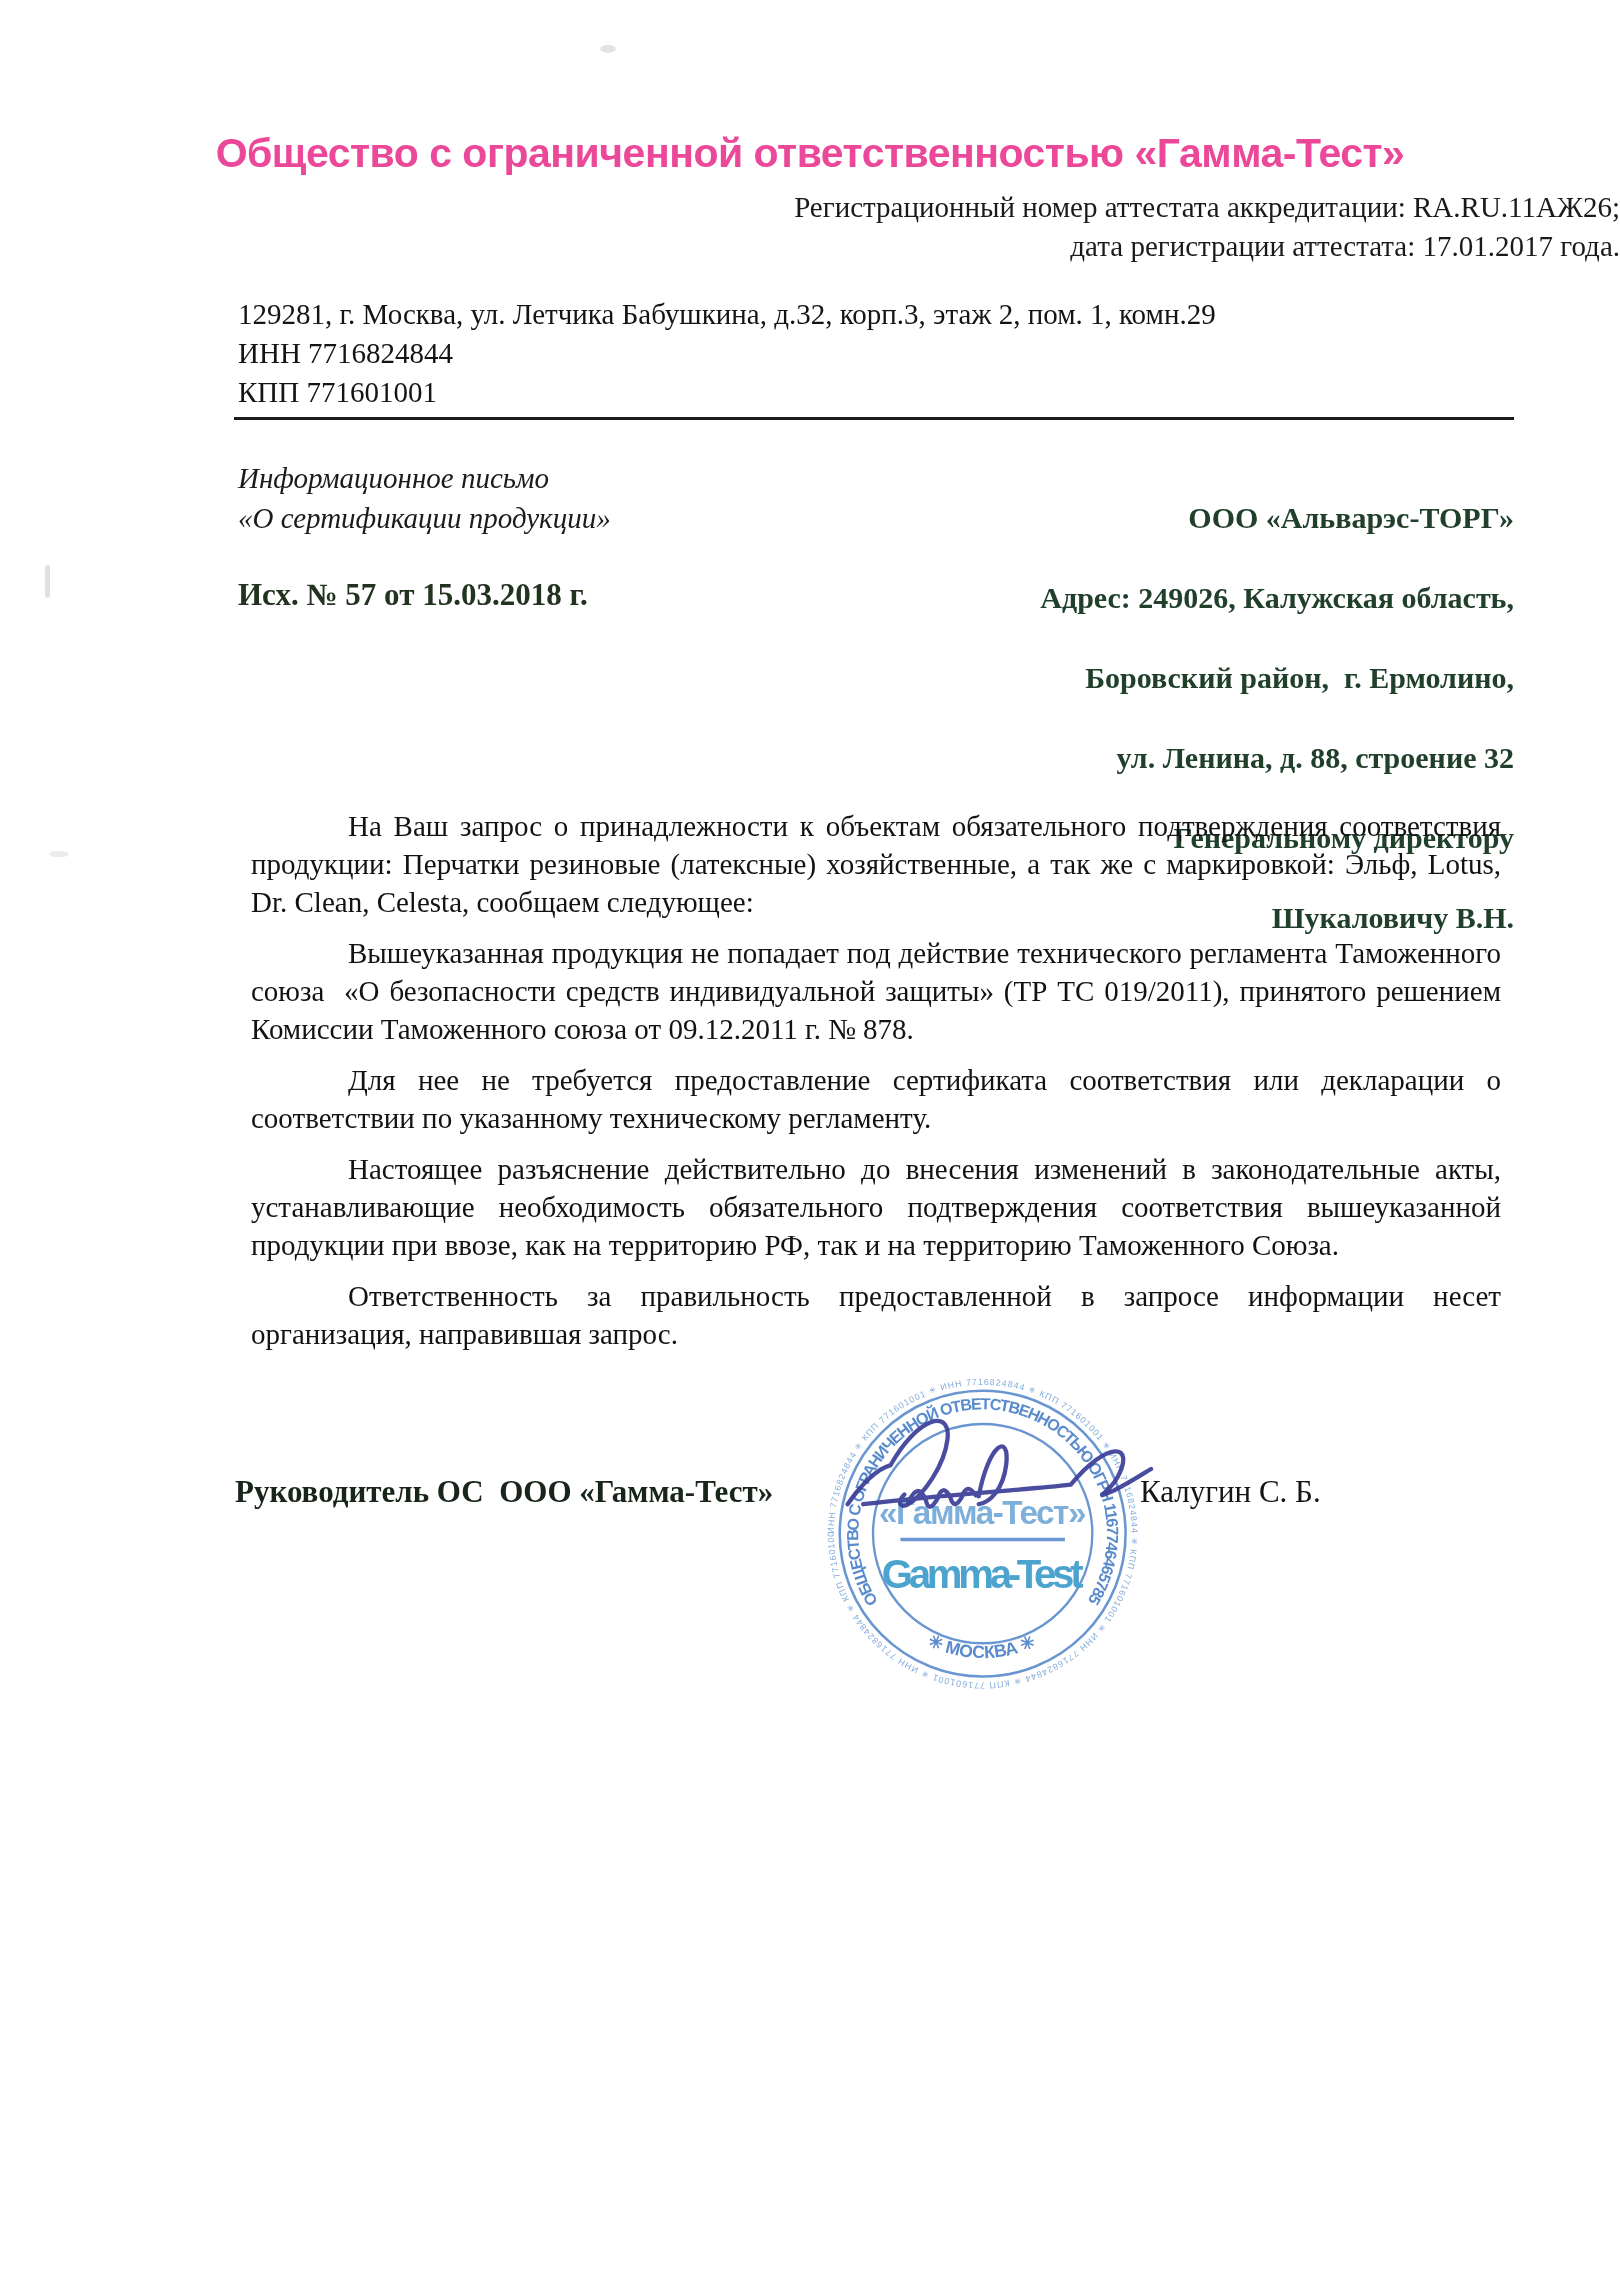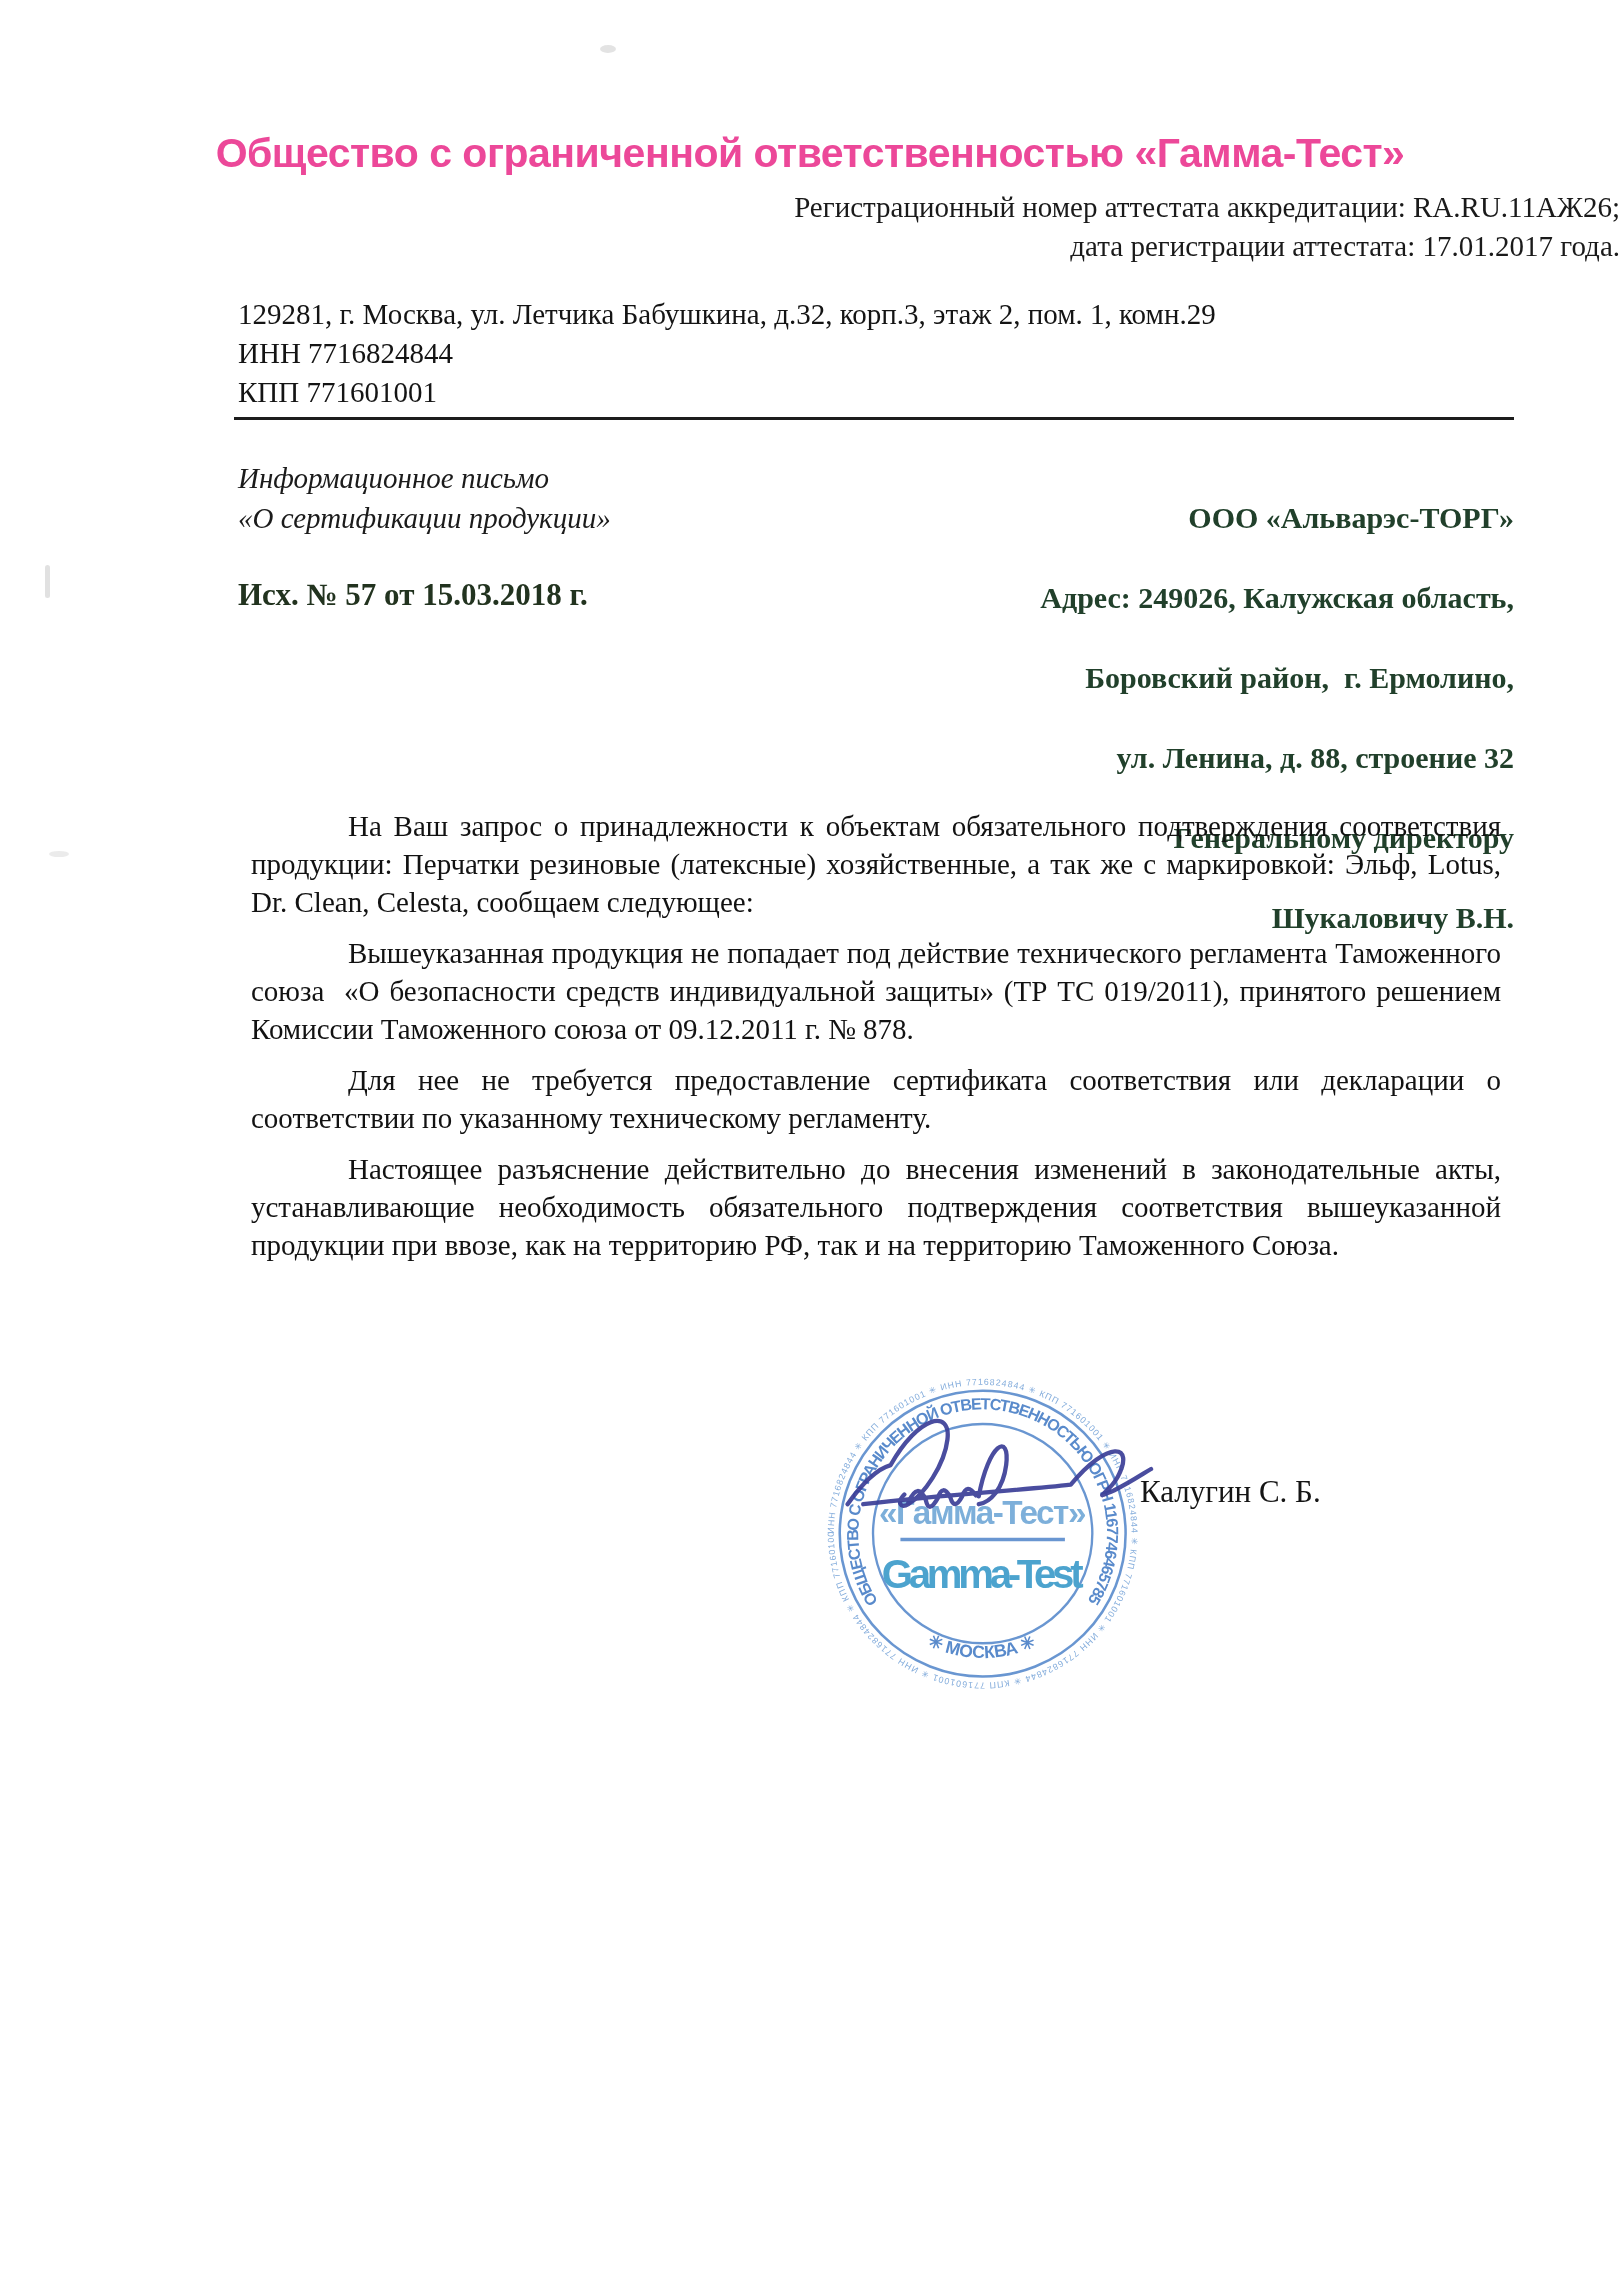--- a/index.html
+++ b/index.html
@@ -81,22 +81,24 @@
     <div>ул. Ленина, д. 88, строение 32</div>
     <div>Генеральному директору</div>
     <div>Шукаловичу В.Н.</div>
   </div>
 
   <div class="abs body-text">
     <p>На Ваш запрос о принадлежности к объектам обязательного подтверждения соответствия продукции: Перчатки резиновые (латексные) хозяйственные, а так же с маркировкой: Эльф, Lotus,  Dr. Clean, Celesta, сообщаем следующее:</p>
     <p>Вышеуказанная продукция не попадает под действие технического регламента Таможенного союза &nbsp;«О безопасности средств индивидуальной защиты» (ТР ТС 019/2011), принятого решением Комиссии Таможенного союза от 09.12.2011 г. № 878.</p>
     <p>Для нее не требуется предоставление сертификата соответствия или декларации о соответствии по указанному техническому регламенту.</p>
     <p>Настоящее разъяснение действительно до внесения изменений в законодательные акты, устанавливающие необходимость обязательного подтверждения соответствия вышеуказанной продукции при ввозе, как на территорию РФ, так и на территорию Таможенного Союза.</p>
+    <p>Ответственность за правильность предоставленной в запросе информации несет организация, направившая запрос.</p>
   </div>
 
+  <div class="abs sig-label">Руководитель ОС &nbsp;ООО «Гамма-Тест»</div>
   <div class="abs sig-name">Калугин С. Б.</div>
 
   <div class="abs stamp-wrap">
     <svg width="333" height="327" viewBox="0 0 340 334">
       <defs>
         <path id="microCircle" d="M 10 162 A 152 152 0 1 1 314 162 A 152 152 0 1 1 10 162" fill="none"></path>
         <path id="ringTop" d="M 58 235 A 127 127 0 1 1 266 235" fill="none"></path>
         <path id="ringBottom" d="M 102 274 A 127 127 0 0 0 222 274" fill="none"></path>
       </defs>
       <g opacity="0.93">

